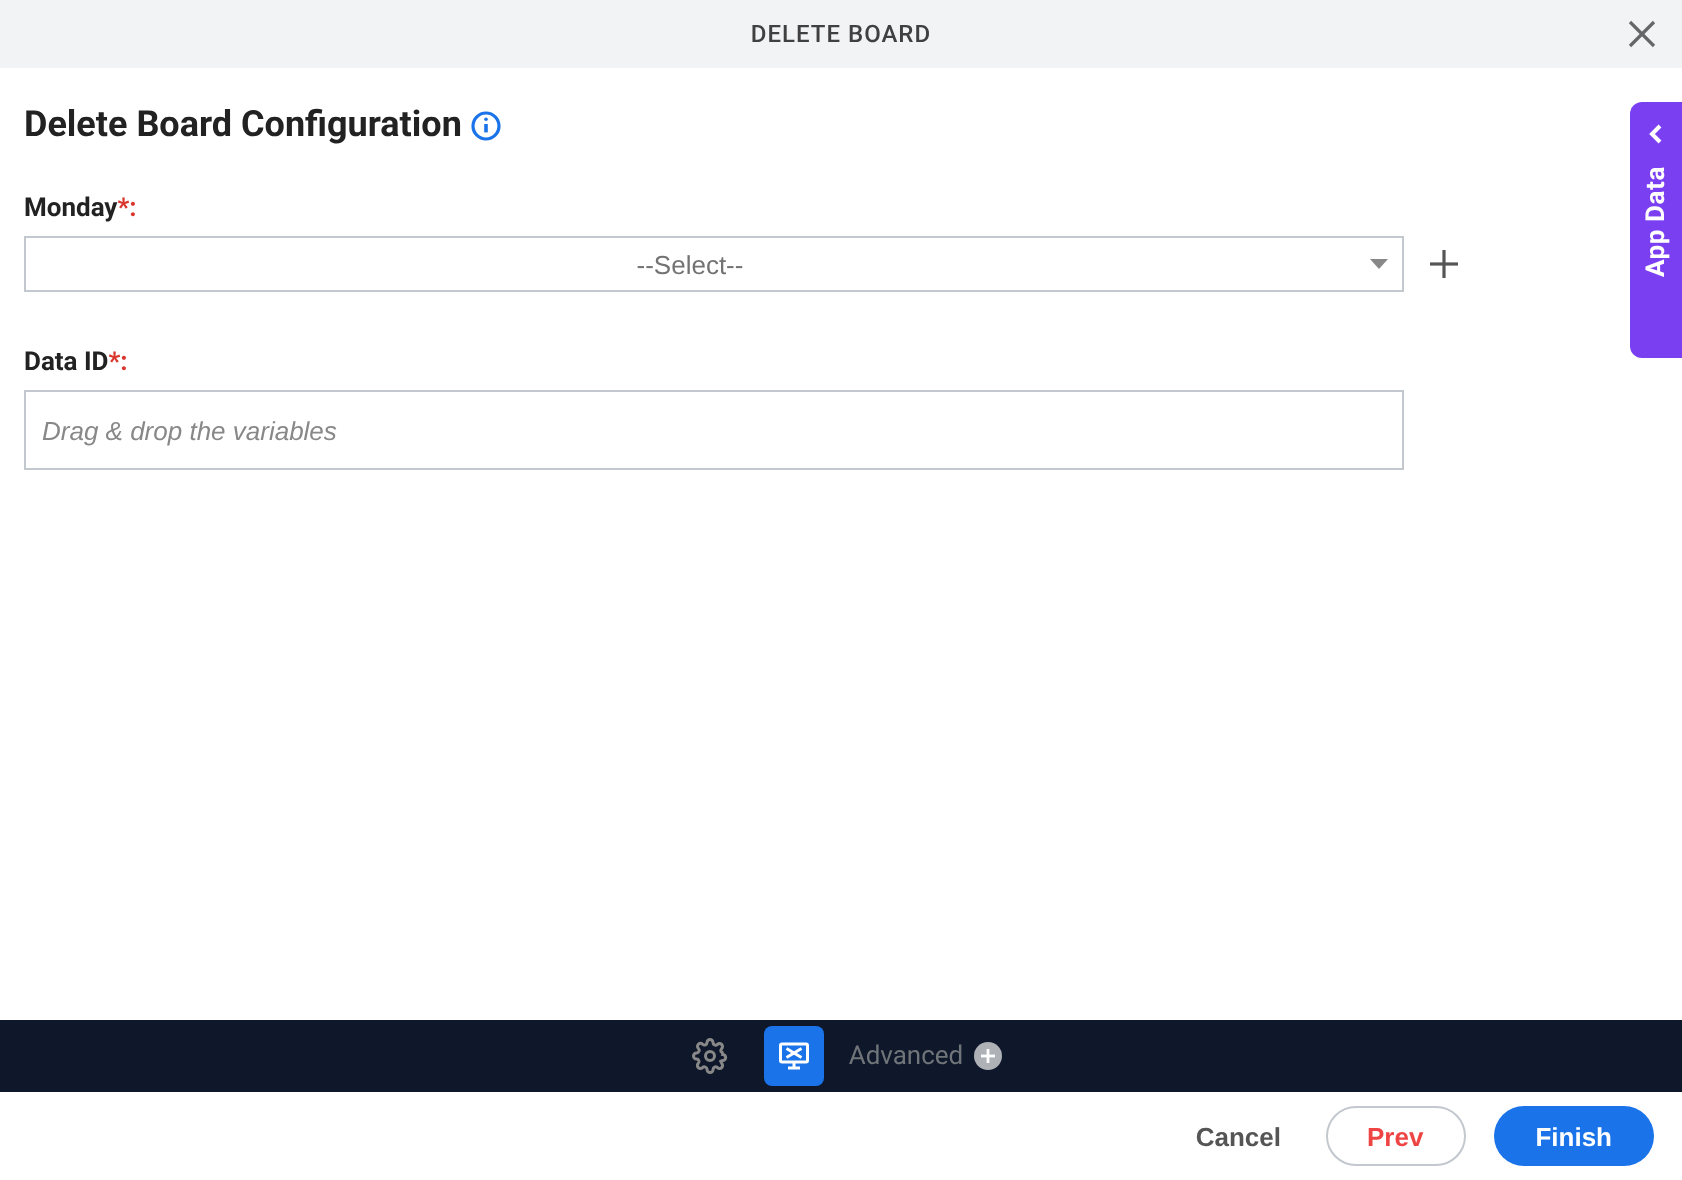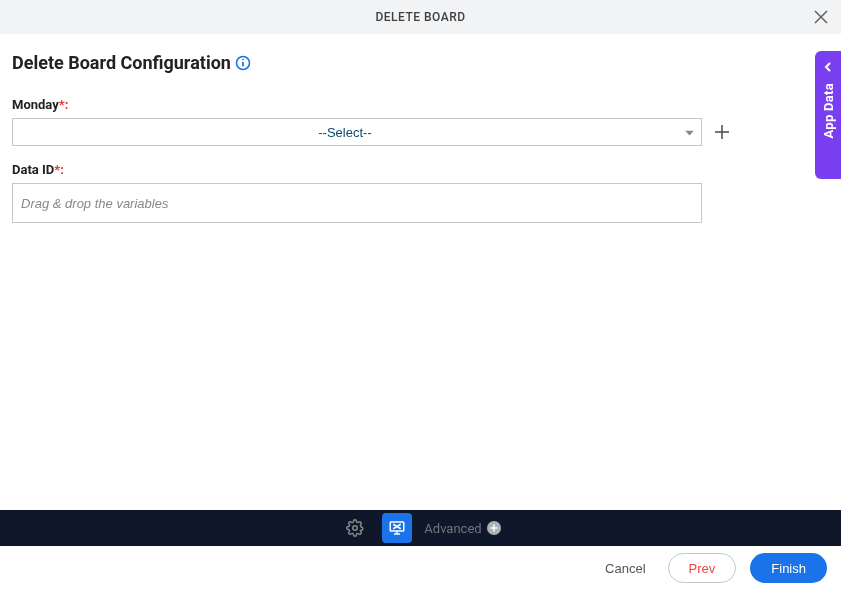--- a/index.html
+++ b/index.html
@@ -54,21 +54,21 @@
     }
     .info-icon {
       width: 16px;
       height: 16px;
       display: inline-flex;
       align-items: center;
       justify-content: center;
       color: #1a73e8;
     }
     .field-group {
-      margin-bottom: 16px;
+      margin-bottom: 28px;
     }
     .field-label {
       font-size: 13px;
       font-weight: 700;
       color: #222;
       margin-bottom: 6px;
       display: block;
     }
     .req { color: #d9362d; }
     .field-row {
@@ -81,21 +81,21 @@
       flex: 1;
       max-width: 690px;
     }
     .select {
       width: 100%;
       height: 28px;
       border: 1px solid #c3c8cf;
       background: #fff;
       padding: 0 32px 0 8px;
       font-size: 13px;
-      color: #0c4a6e;
+      color: #737373;
       appearance: none;
       outline: none;
       cursor: pointer;
     }
     .select-caret {
       position: absolute;
       right: 8px;
       top: 50%;
       transform: translateY(-50%);
       pointer-events: none;
@@ -181,21 +181,21 @@
       justify-content: flex-end;
       gap: 14px;
       padding-right: 14px;
       background: #fff;
     }
     .btn {
       height: 30px;
       padding: 0 20px;
       border-radius: 16px;
       font-size: 13px;
-      font-weight: 400;
+      font-weight: 700;
       cursor: pointer;
       display: inline-flex;
       align-items: center;
       justify-content: center;
       border: 1px solid transparent;
     }
     .btn-cancel {
       background: transparent;
       color: #555;
       border: none;

